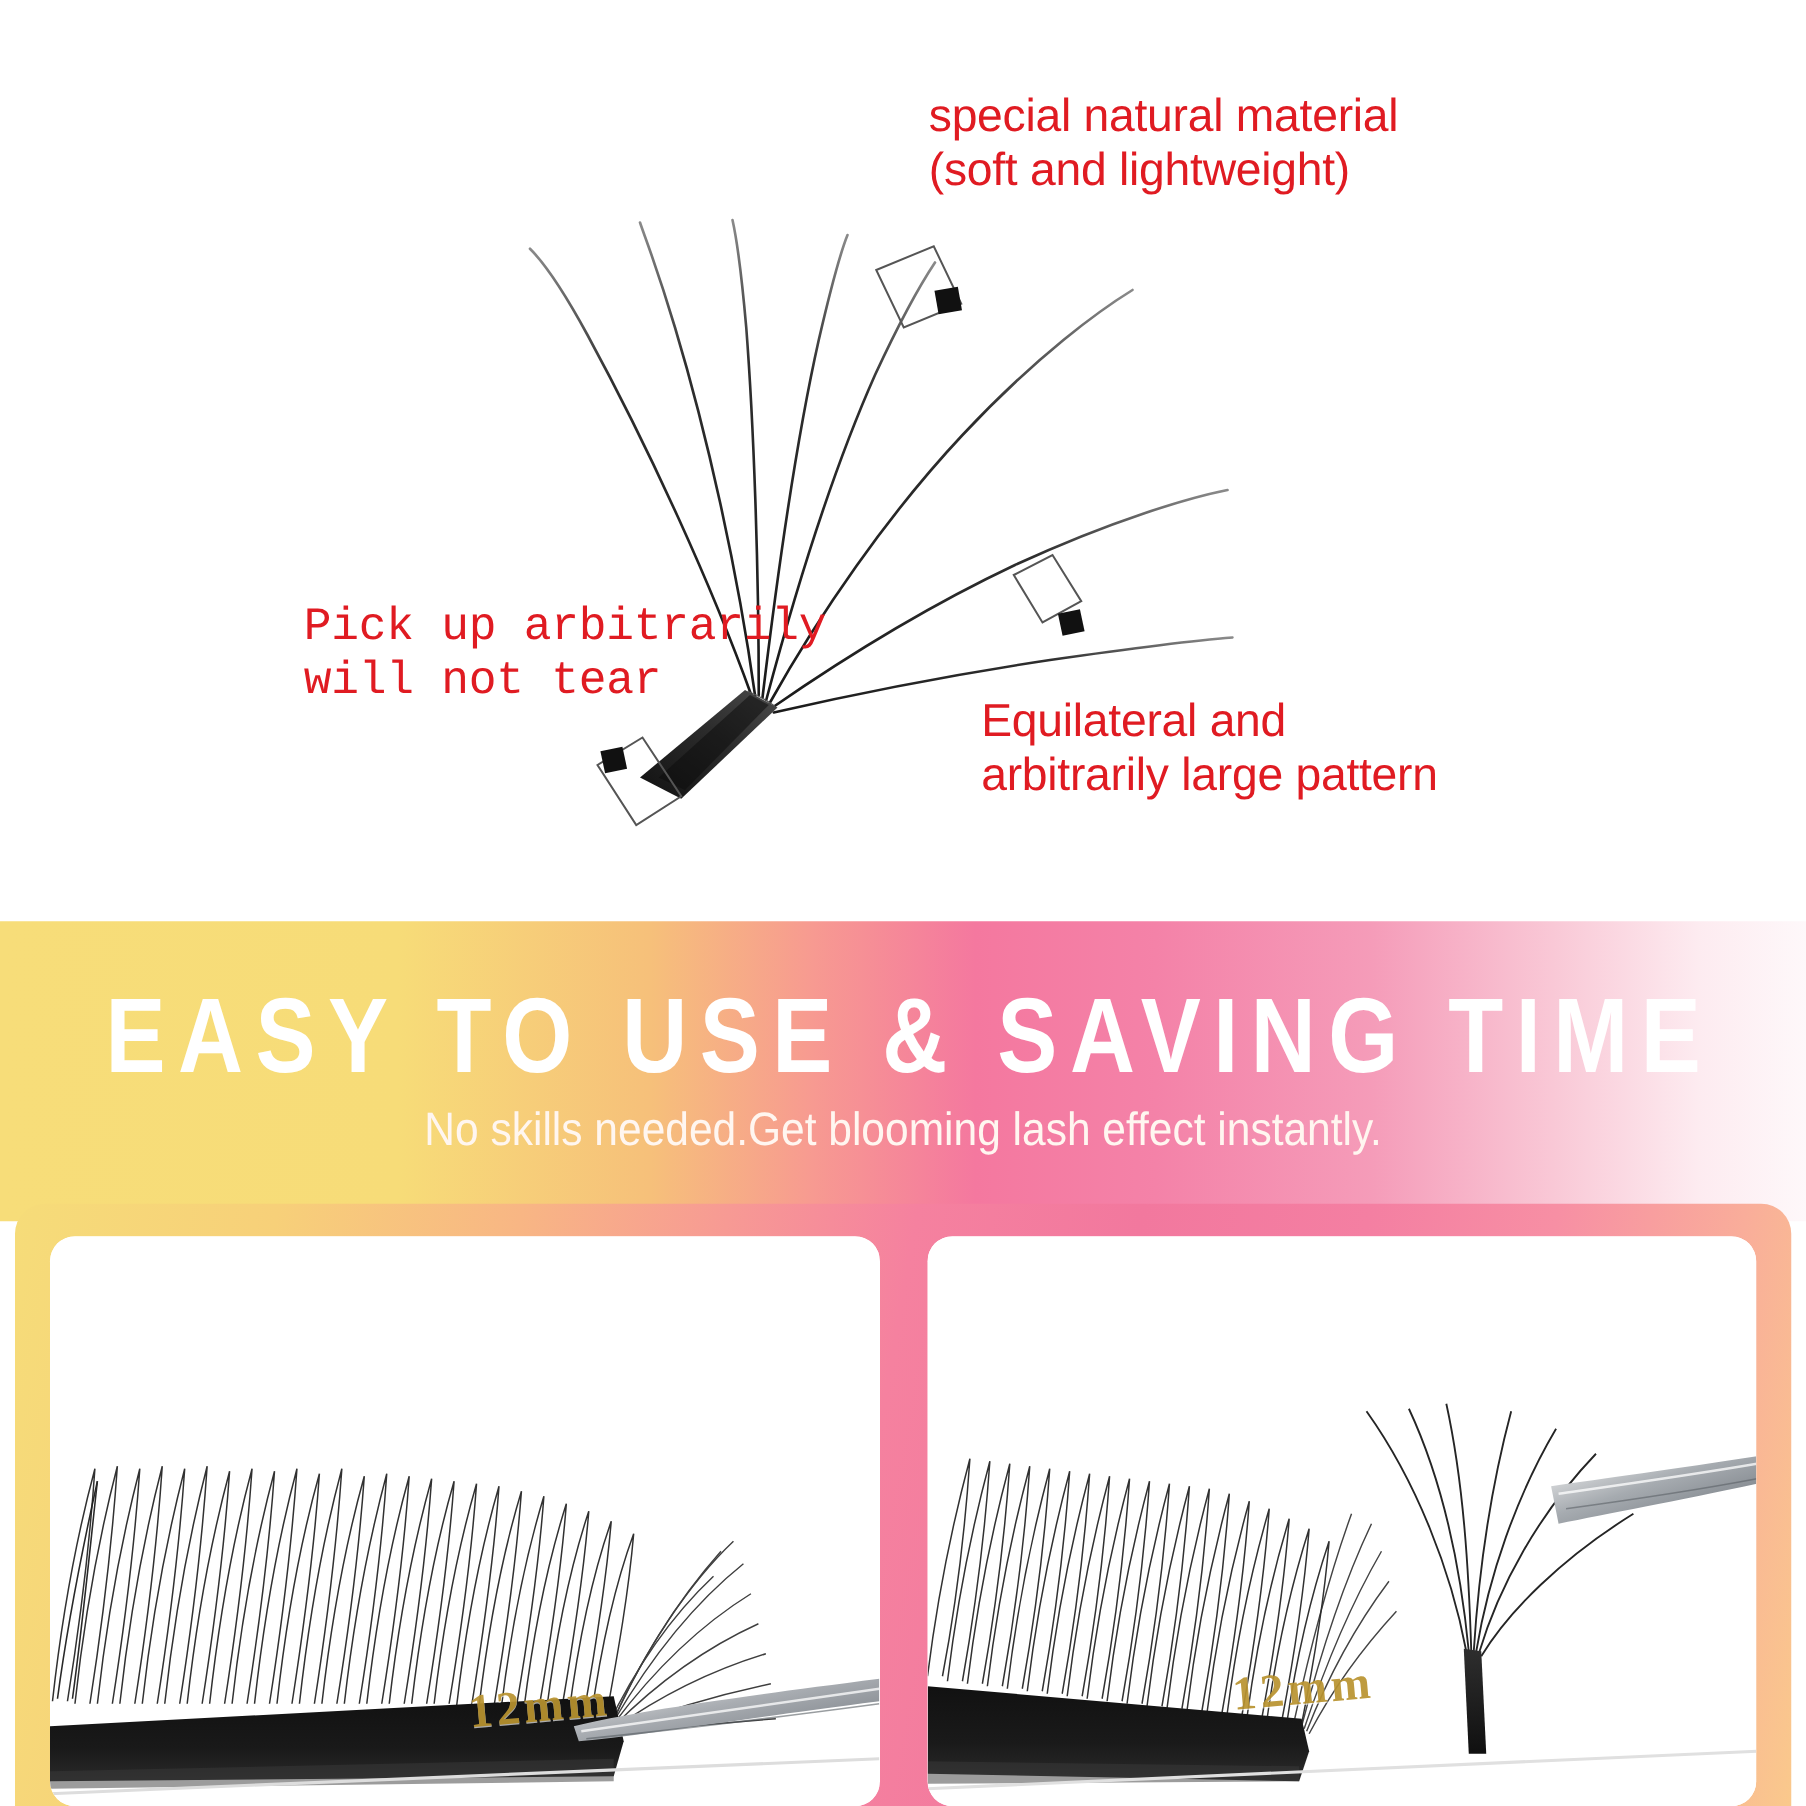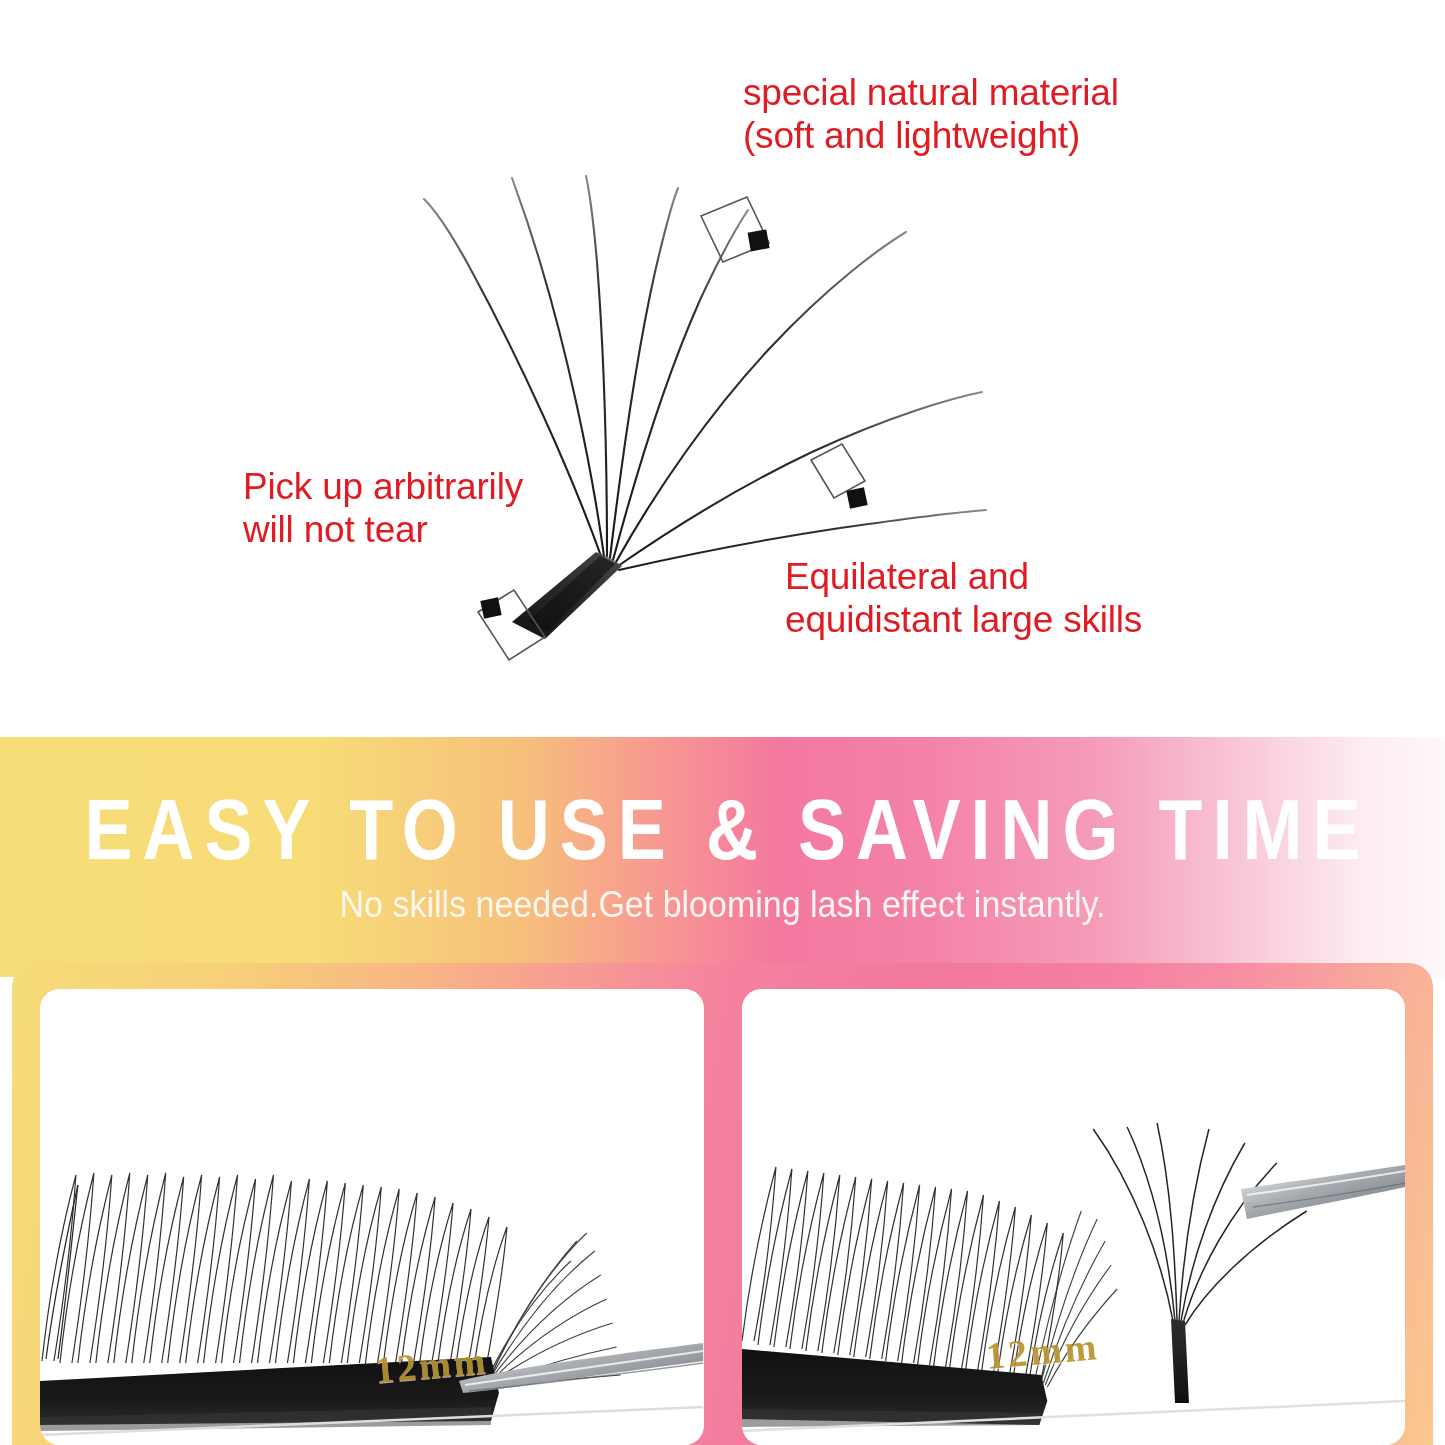--- a/index.html
+++ b/index.html
@@ -23,21 +23,21 @@
   .callout{
     position:absolute;
     color:#E01B22;
     font-size:37px;
     line-height:1.16;
     letter-spacing:-0.2px;
     white-space:pre-line;
     font-family:"Liberation Sans", sans-serif;
   }
   #callout-material{ left:743px; top:72px; }
-  #callout-pickup{   left:243px; top:466px; }
+  #callout-pickup{   left:243px; top:481px;font-family:Liberation Mono, monospace; }
   #callout-pattern{  left:785px; top:556px; }
 
   
   #headline-banner{
     position:absolute;left:0;top:737px;width:1445px;height:240px;
     background:linear-gradient(90deg,
         #F7DD79 0%,
         #F7DC78 22%,
         #F6C07A 36%,
         #F79A91 45%,
@@ -171,21 +171,21 @@
     </g>
   </svg>
 
   <div class="callout" id="callout-material">special natural material
 (soft and lightweight)</div>
 
   <div class="callout" id="callout-pickup">Pick up arbitrarily
 will not tear</div>
 
   <div class="callout" id="callout-pattern">Equilateral and
-equidistant large skills</div>
+arbitrarily large pattern</div>
 </div>
 
 <div id="headline-banner">
   <div id="headline-title">EASY TO USE &amp; SAVING TIME</div>
   <div id="headline-subtitle">No skills needed.Get blooming lash effect instantly.</div>
 </div>
 
 <div id="photo-frame">
 
   <div class="photo-card">

